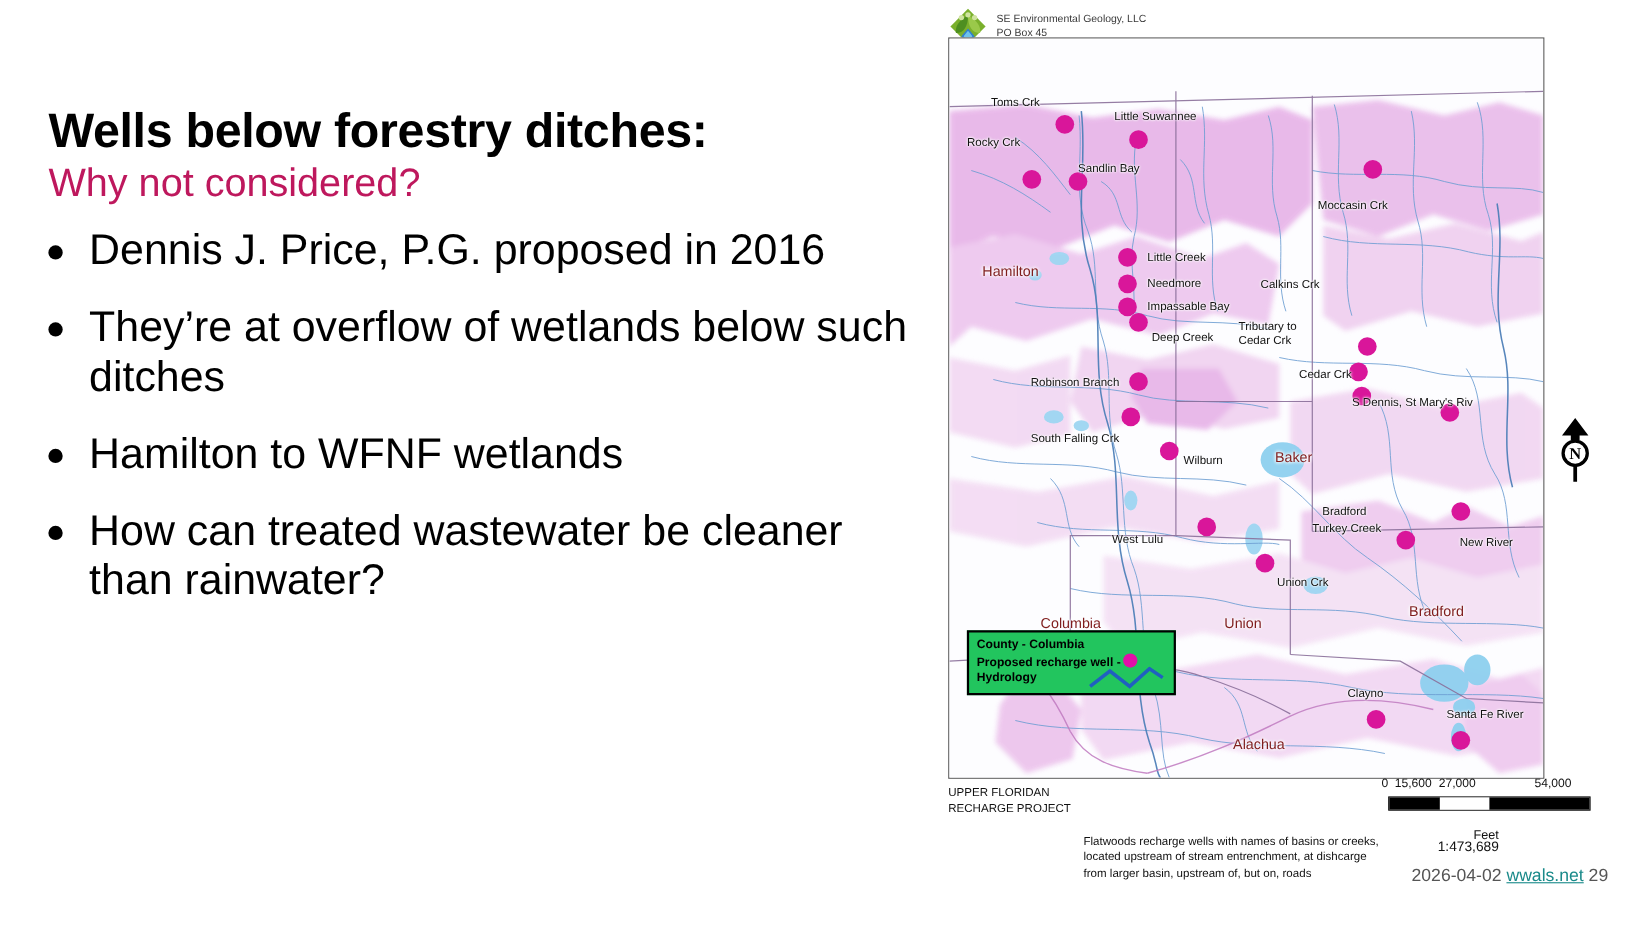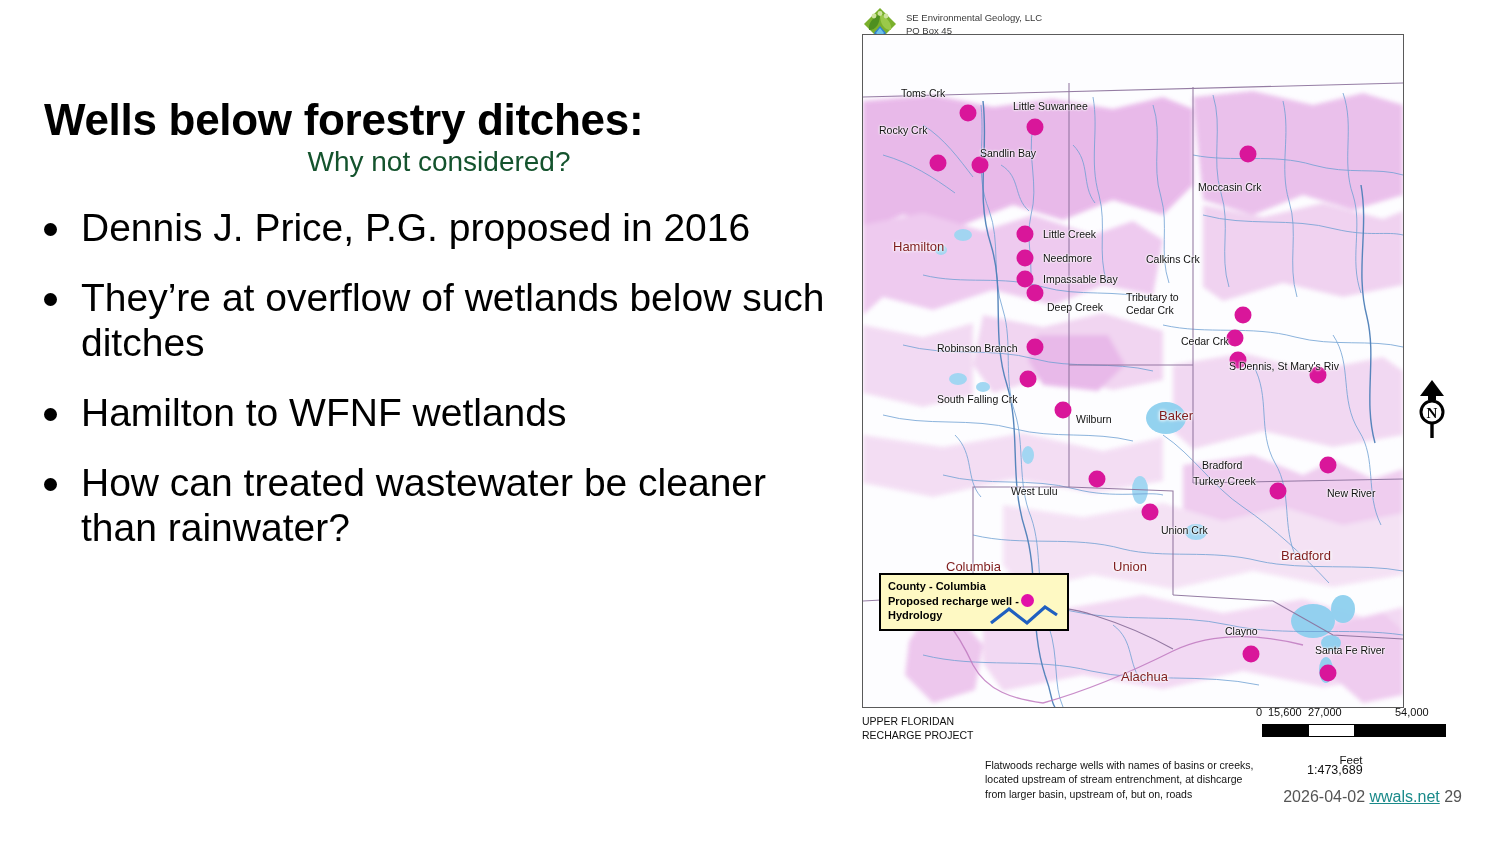--- a/index.html
+++ b/index.html
@@ -4,21 +4,21 @@
 <style>
   html,body{margin:0;padding:0;}
   body{
     width:1500px;height:844px;background:#ffffff;overflow:hidden;
     font-family:"Liberation Sans",sans-serif;position:relative;
   }
   
   #slide-text{position:absolute;left:0;top:0;width:850px;height:844px;}
   #title-block{position:absolute;left:44px;top:52px;width:790px;margin-top:44px;}
   .title-line1{font-size:44px;font-weight:bold;color:#000;line-height:1.08;letter-spacing:-0.3px;}
-  .title-line2{font-size:28px;font-weight:normal;color:#14532d;line-height:1.12;margin-top:2px;text-align:center;}
+  .title-line2{font-size:36px;font-weight:normal;color:#be185d;line-height:1.12;margin-top:2px;}
   #bullets{position:absolute;left:44px;top:205px;width:800px;}
   .bullet-row{display:flex;align-items:flex-start;margin-bottom:24px;}
   .bullet-dot{
     width:13px;height:13px;border-radius:50%;background:#000;
     margin-right:24px;margin-top:18px;flex:0 0 auto;
   }
   .bullet-text{font-size:39px;color:#000;line-height:1.17;flex:1 1 auto;}
   
   #map-panel{position:absolute;left:852px;top:0;width:648px;height:844px;background:#fff;}
   #logo-row{position:absolute;left:10px;top:6px;display:flex;align-items:flex-start;}
@@ -31,21 +31,21 @@
   #map-canvas{position:absolute;left:0;top:0;width:100%;height:100%;}
   .well-dot{position:absolute;width:17px;height:17px;border-radius:50%;background:#d9169a;
             transform:translate(-50%,-50%);z-index:6;}
   .map-label{position:absolute;font-size:10.5px;color:#111;white-space:nowrap;z-index:7;
              text-shadow:0 0 2px #fff,0 0 2px #fff,0 0 3px #fff;}
   .county-label{position:absolute;font-size:13px;color:#7f1d1d;white-space:nowrap;z-index:7;
                 text-shadow:0 0 3px #fff,0 0 3px #fff,0 0 4px #fff;}
   
   #legend-box{
     position:absolute;left:16px;top:538px;width:172px;
-    border:2.5px solid #000;background:#fef9c3;z-index:9;padding:5px 7px 6px 7px;
+    border:2.5px solid #000;background:#22c55e;z-index:9;padding:5px 7px 6px 7px;
   }
   .legend-line{font-size:11px;font-weight:bold;color:#000;line-height:1.27;white-space:nowrap;position:relative;}
   .legend-dot{display:inline-block;width:13px;height:13px;border-radius:50%;background:#e210a8;
               vertical-align:-2px;margin-left:2px;}
   #legend-zigzag{position:absolute;right:8px;bottom:2px;}
   
   #north-arrow{position:absolute;left:558px;top:378px;width:44px;height:62px;}
   
   #project-name{position:absolute;left:10px;top:714px;font-size:10.5px;color:#111;line-height:1.35;}
   #scale-wrap{position:absolute;left:404px;top:706px;width:200px;}

